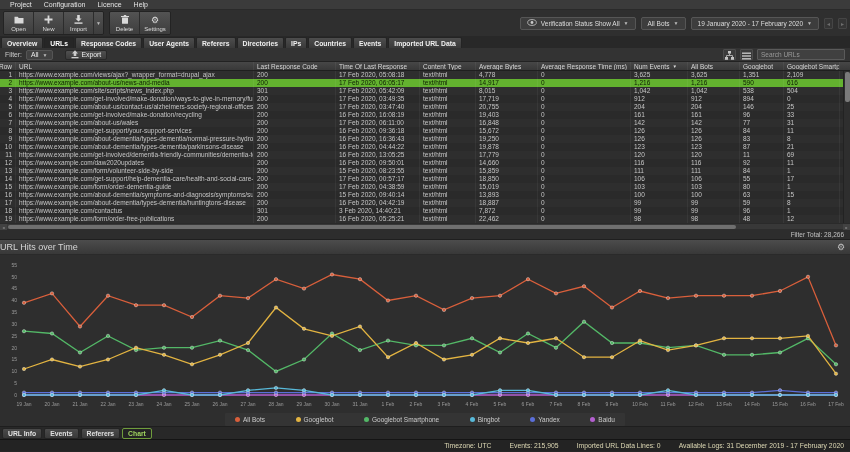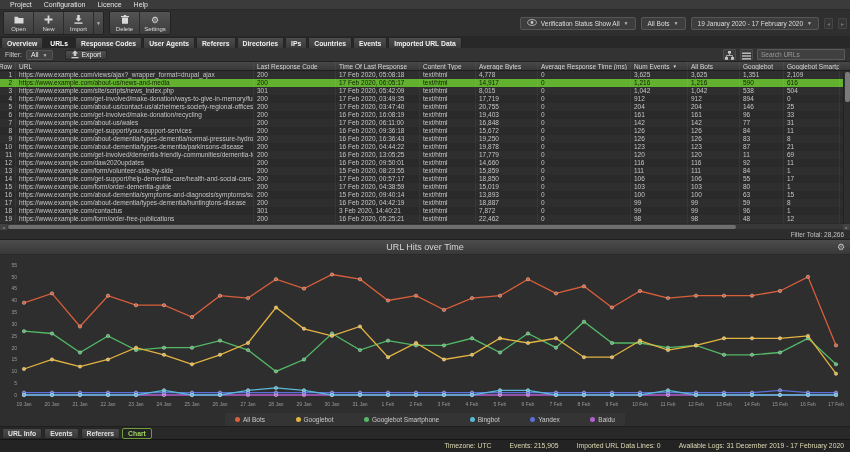--- a/index.html
+++ b/index.html
@@ -64,21 +64,21 @@
   .vscroll{position:absolute;right:0;top:9px;width:7px;height:152px;background:#2e2e2e;border-left:1px solid #222;}
   .vthumb{position:absolute;top:1px;left:1px;width:5px;height:30px;background:#7a7a7a;border-radius:2px;}
   .hscroll{height:6px;background:#383838;position:relative;border-top:1px solid #2a2a2a;}
   .hthumb{position:absolute;left:8px;top:1px;width:728px;height:4px;background:#6f6f6f;border-radius:2px;}
   .harrow{position:absolute;top:0;width:7px;height:6px;font-size:4px;color:#999;display:flex;align-items:center;justify-content:center;background:#424242;}
   .harrow.left{left:0;}
   .harrow.right{right:0;}
   .filter-total-bar{height:11px;background:#2d2d2d;display:flex;align-items:center;justify-content:flex-end;padding:0 6px;font-size:6.5px;color:#c0c0c0;border-bottom:1px solid #1f1f1f;}
 
   
-  .chart-header{height:15px;background:linear-gradient(#4c4c4c,#383838);display:flex;align-items:center;justify-content:center;position:relative;border-bottom:1px solid #2a2a2a;}
+  .chart-header{height:15px;background:linear-gradient(#4c4c4c,#383838);display:flex;align-items:center;justify-content:flex-start;position:relative;border-bottom:1px solid #2a2a2a;}
   .chart-title{font-size:9px;color:#d6d6d6;}
   .chart-gear{position:absolute;right:5px;top:2px;font-size:9px;color:#c0c0c0;line-height:11px;}
   .chart-area{background:#2e2e2e;}
   svg.chart{display:block;}
   .ytick,.xtick{font-size:5px;fill:#9b9b9b;}
   .chart-legend{height:13px;width:400px;margin:0 auto;background:#343434;display:flex;align-items:center;justify-content:space-between;padding:0 10px;border-radius:1px;}
   .legend-item{display:flex;align-items:center;gap:3px;}
   .legend-dot{width:5px;height:5px;border-radius:50%;display:inline-block;}
   .legend-label{font-size:6.5px;color:#ccc;white-space:nowrap;}
 

